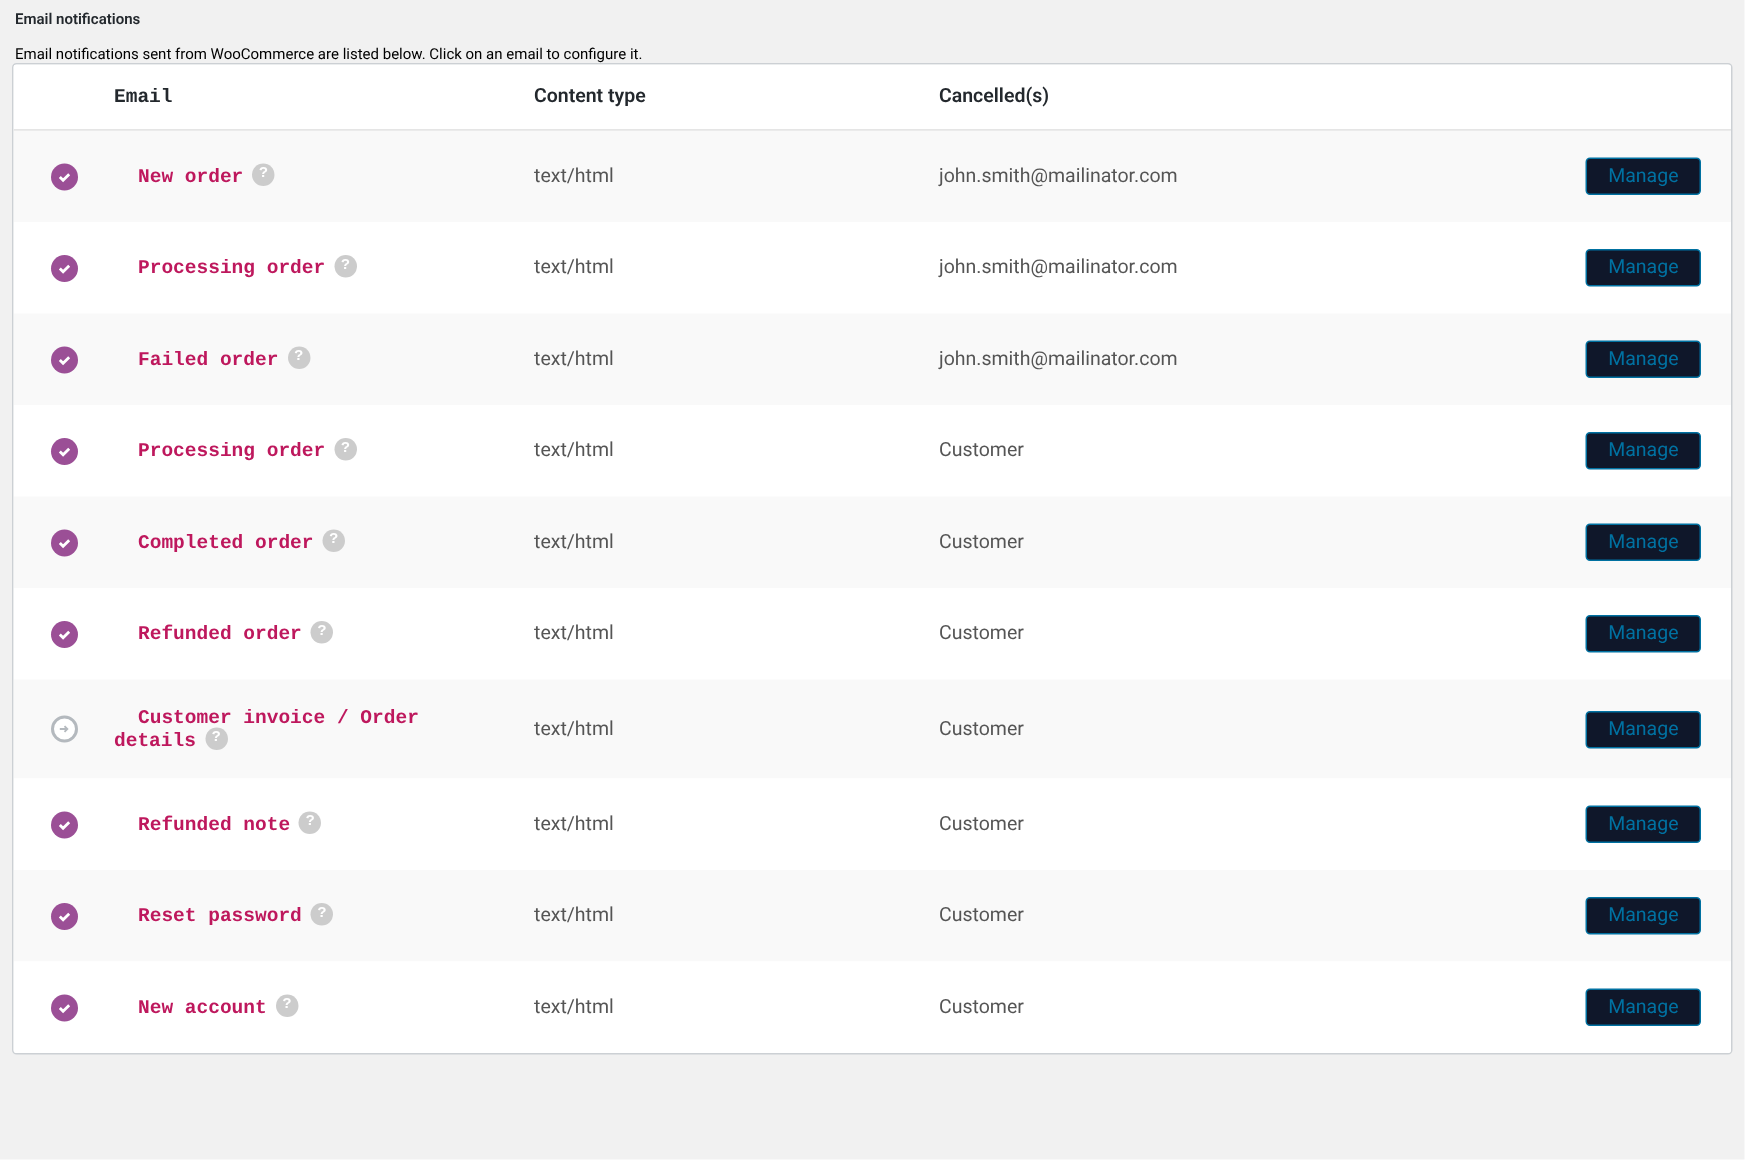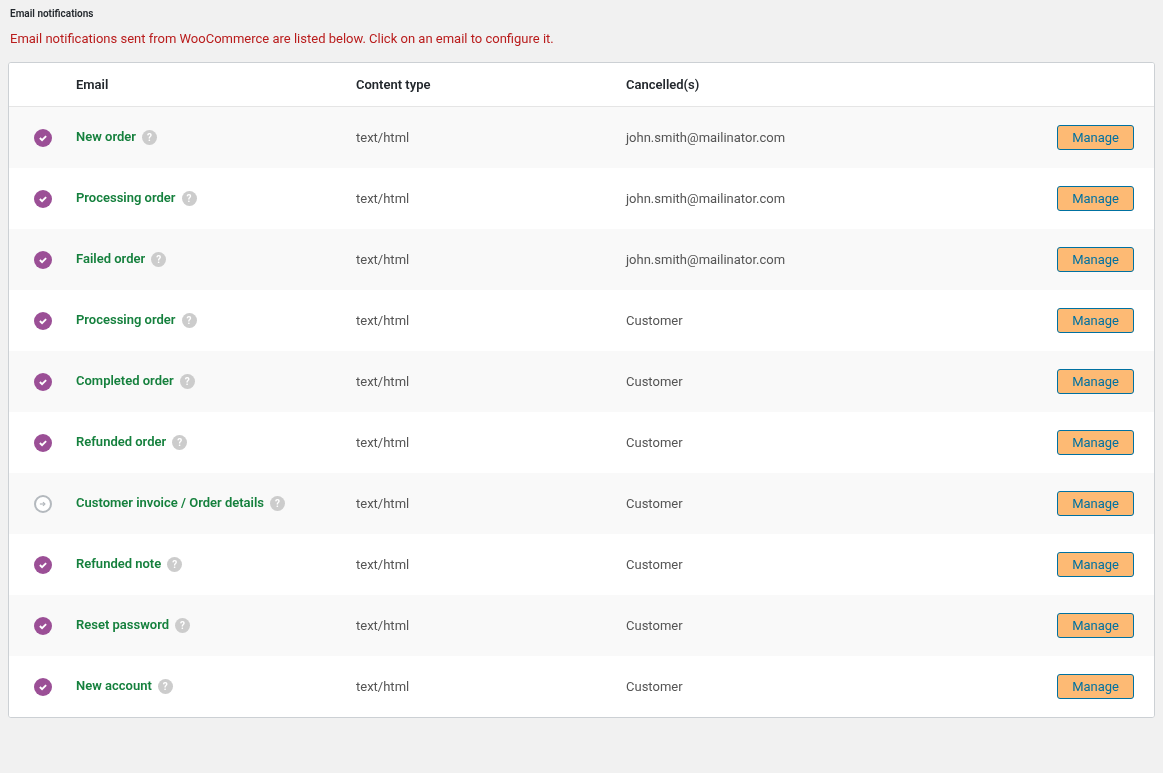--- a/index.html
+++ b/index.html
@@ -11,23 +11,23 @@
       padding: 8px;
     }
     .page-title {
       font-size: 10px;
       font-weight: 600;
       color: #23282d;
       margin-bottom: 12px;
       padding-left: 2px;
     }
     .page-desc {
-      font-size: 13px;
-      color: #b91c1c;
-      margin-bottom: 16px;
+      font-size: 10px;
+      color: #000000;
+      margin-bottom: 0;
       padding-left: 2px;
     }
     .email-table-wrap {
       background: #fff;
       border: 1px solid #ccd0d4;
       border-radius: 3px;
       overflow: hidden;
     }
     table {
       width: 100%;
@@ -44,21 +44,21 @@
     }
     tbody tr:nth-child(odd) { background: #f9f9f9; }
     tbody tr:nth-child(even) { background: #fff; }
     tbody td {
       padding: 18px 12px;
       vertical-align: middle;
       font-size: 13px;
       color: #555;
     }
     .col-status { width: 55px; text-align: center; }
-    .col-email  { width: 280px; }
+    .col-email  { width: 280px; font-family: Liberation Mono, monospace; }
     .col-type   { width: 270px; }
     .col-recip  { }
     .col-manage { width: 110px; text-align: right; padding-right: 20px; }
     thead th.col-manage { }
     tbody td.col-status { padding-left: 20px; padding-right: 8px; }
 
     .status-badge {
       display: inline-flex;
       align-items: center;
       justify-content: center;
@@ -67,44 +67,45 @@
     }
     .status-enabled { background: #9b4f96; }
     .status-enabled svg { width: 10px; height: 10px; stroke: #fff; stroke-width: 3; fill: none; }
     .status-manual {
       background: #fff;
       border: 2px solid #b4b9be;
     }
     .status-manual svg { width: 10px; height: 10px; stroke: #b4b9be; stroke-width: 2; fill: none; }
 
     .email-name {
-      color: #15803d;
+      color: #be185d;
       font-weight: 600;
       text-decoration: none;
       cursor: pointer;
+      margin-left: 16px;
     }
     .help-icon {
       display: inline-flex;
       align-items: center;
       justify-content: center;
       width: 15px; height: 15px;
       border-radius: 50%;
       background: #ccc;
       color: #fff;
       font-size: 10px;
       font-weight: bold;
       margin-left: 6px;
       cursor: help;
       vertical-align: middle;
       position: relative;
       top: -1px;
     }
     .manage-btn {
       display: inline-block;
-      background: #fdba74;
+      background: #0f172a;
       border: 1px solid #0071a1;
       color: #0071a1;
       border-radius: 3px;
       padding: 4px 14px;
       font-size: 13px;
       cursor: pointer;
       text-decoration: none;
     }
   </style>
 </head>

